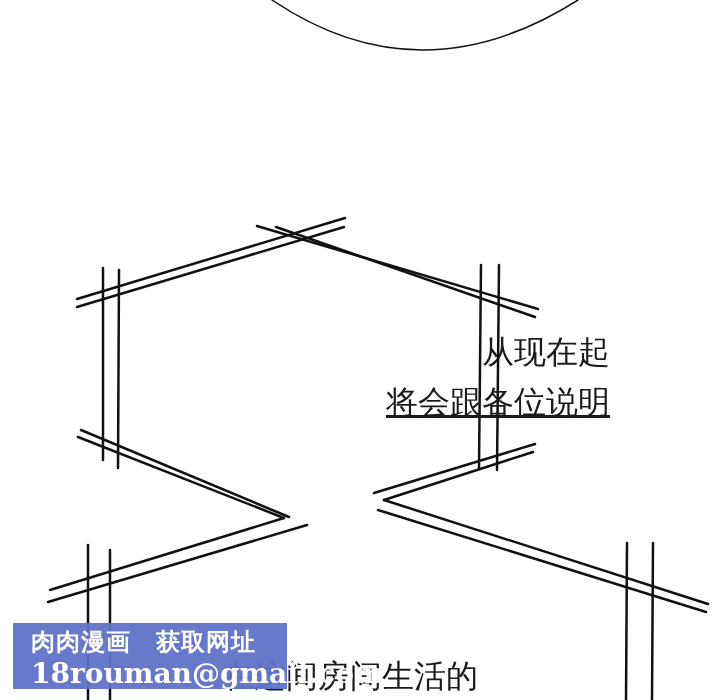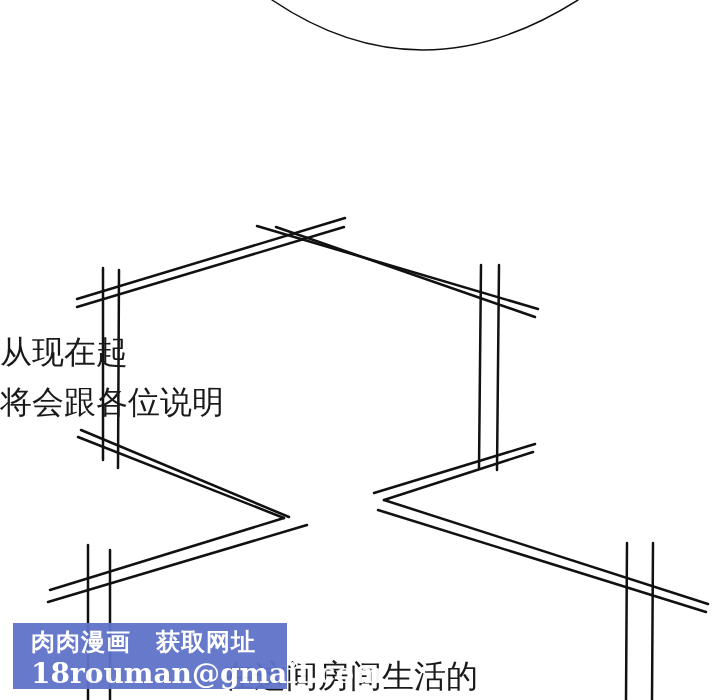--- a/index.html
+++ b/index.html
@@ -1,23 +1,23 @@
 <!DOCTYPE html>
 <html><head>
 <meta charset="utf-8">
 <style>
   html, body { margin: 0; padding: 0; background: #ffffff; }
   .panel { position: relative; width: 720px; height: 700px; overflow: hidden; background: #ffffff; }
   svg.lines { position: absolute; left: 0; top: 0; width: 720px; height: 700px; }
   .caption {
-    position: absolute; left: 0; width: 610px; text-align: left;
+    position: absolute; left: 0; width: 610px; text-align: right;
     font-family: "DejaVu Sans", sans-serif; color: #1a1a1a; font-size: 32px; line-height: 44px;
   }
   .cap1 { top: 330px; left: 0; width: 610px; }
-  .cap2 { top: 380px; left: 0; width: 610px; }
+  .cap2 { top: 380px; left: 0; width: 610px; text-decoration: underline; }
   .cap3 { top: 654px; left: 222px; width: auto; text-align: left; }
   .watermark {
     position: absolute; left: 13px; top: 623px; width: 274px; height: 66px;
     background: #5f72c9; opacity: 0.95;
   }
   .wm-line1 {
     position: absolute; left: 18px; top: 3px; font-family: "DejaVu Sans", sans-serif;
     font-weight: bold; font-size: 24px; color: #ffffff; letter-spacing: 1px; white-space: nowrap; text-align: right;
   }
   .wm-line2 {

